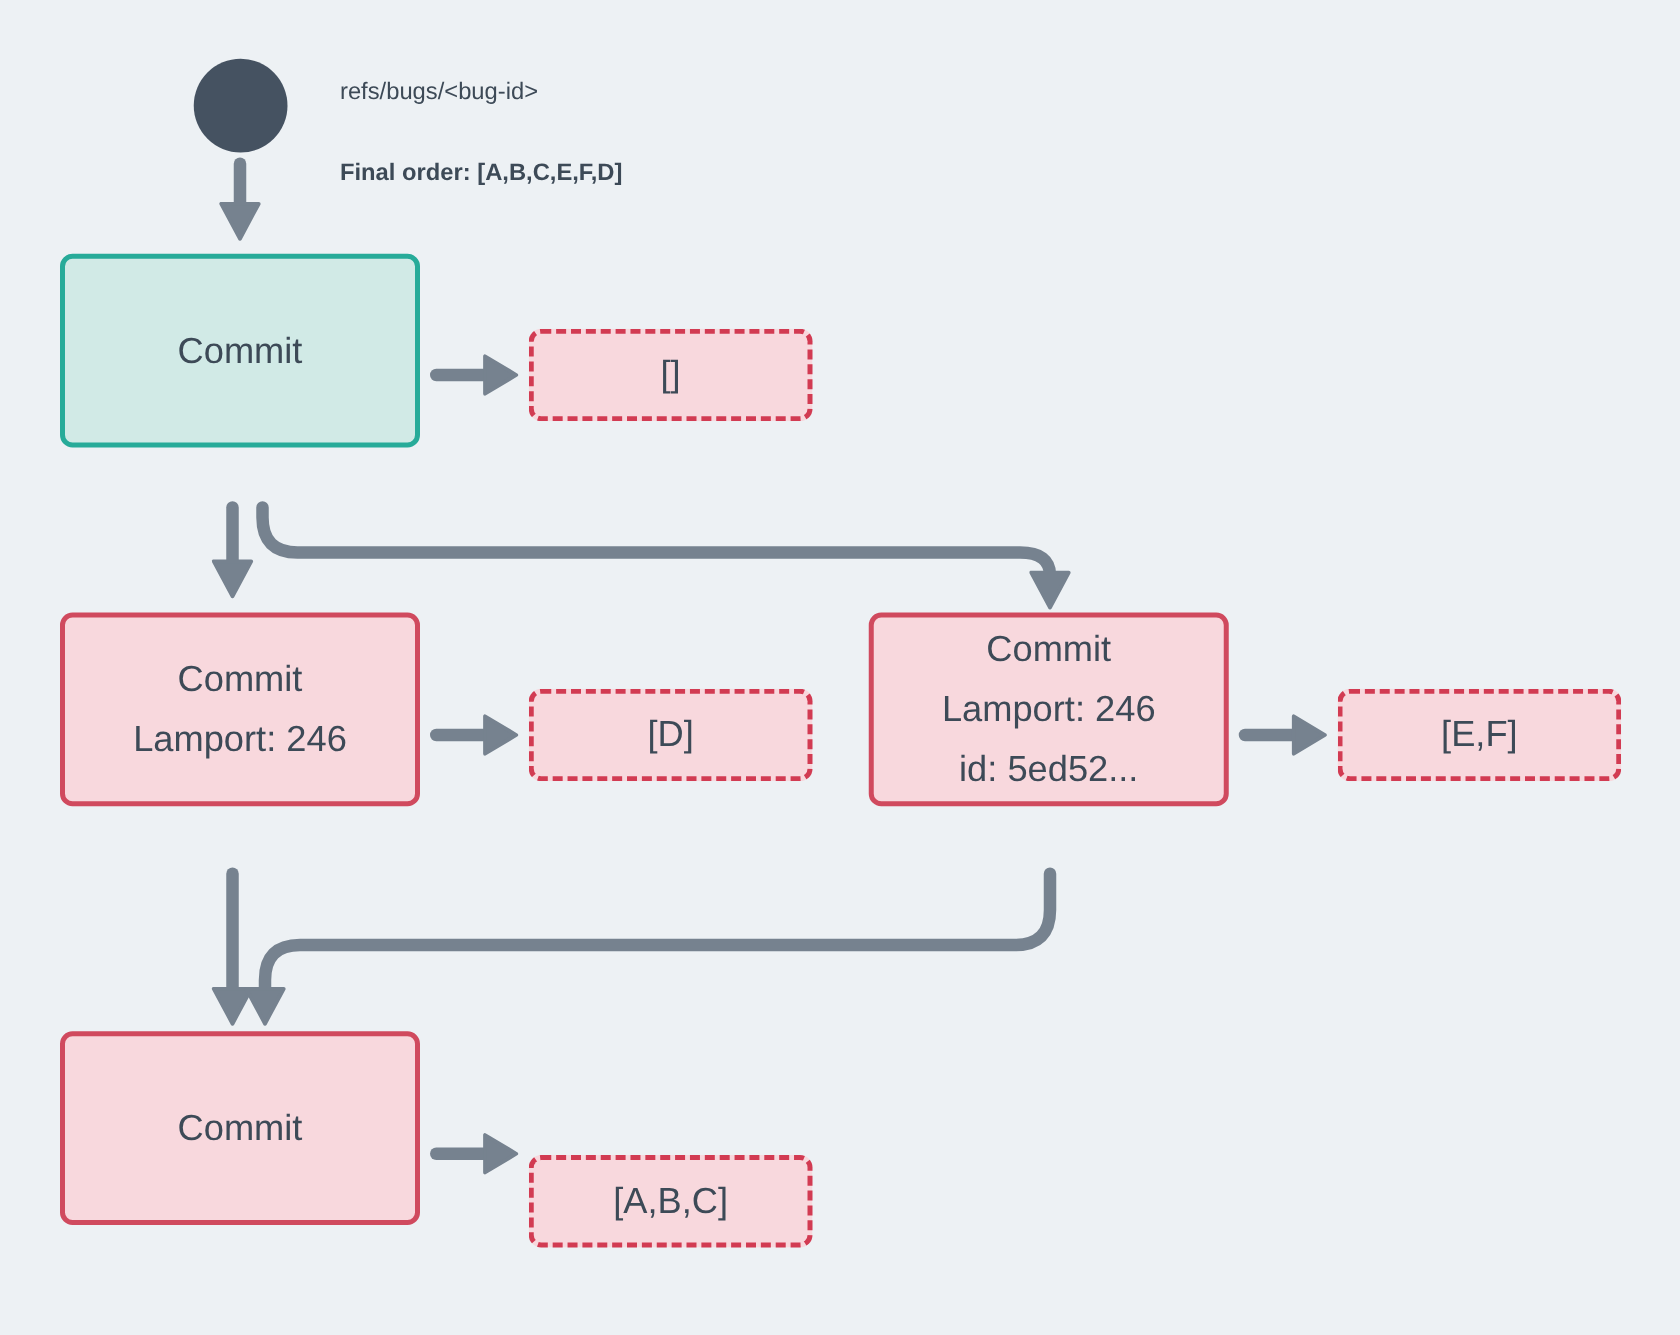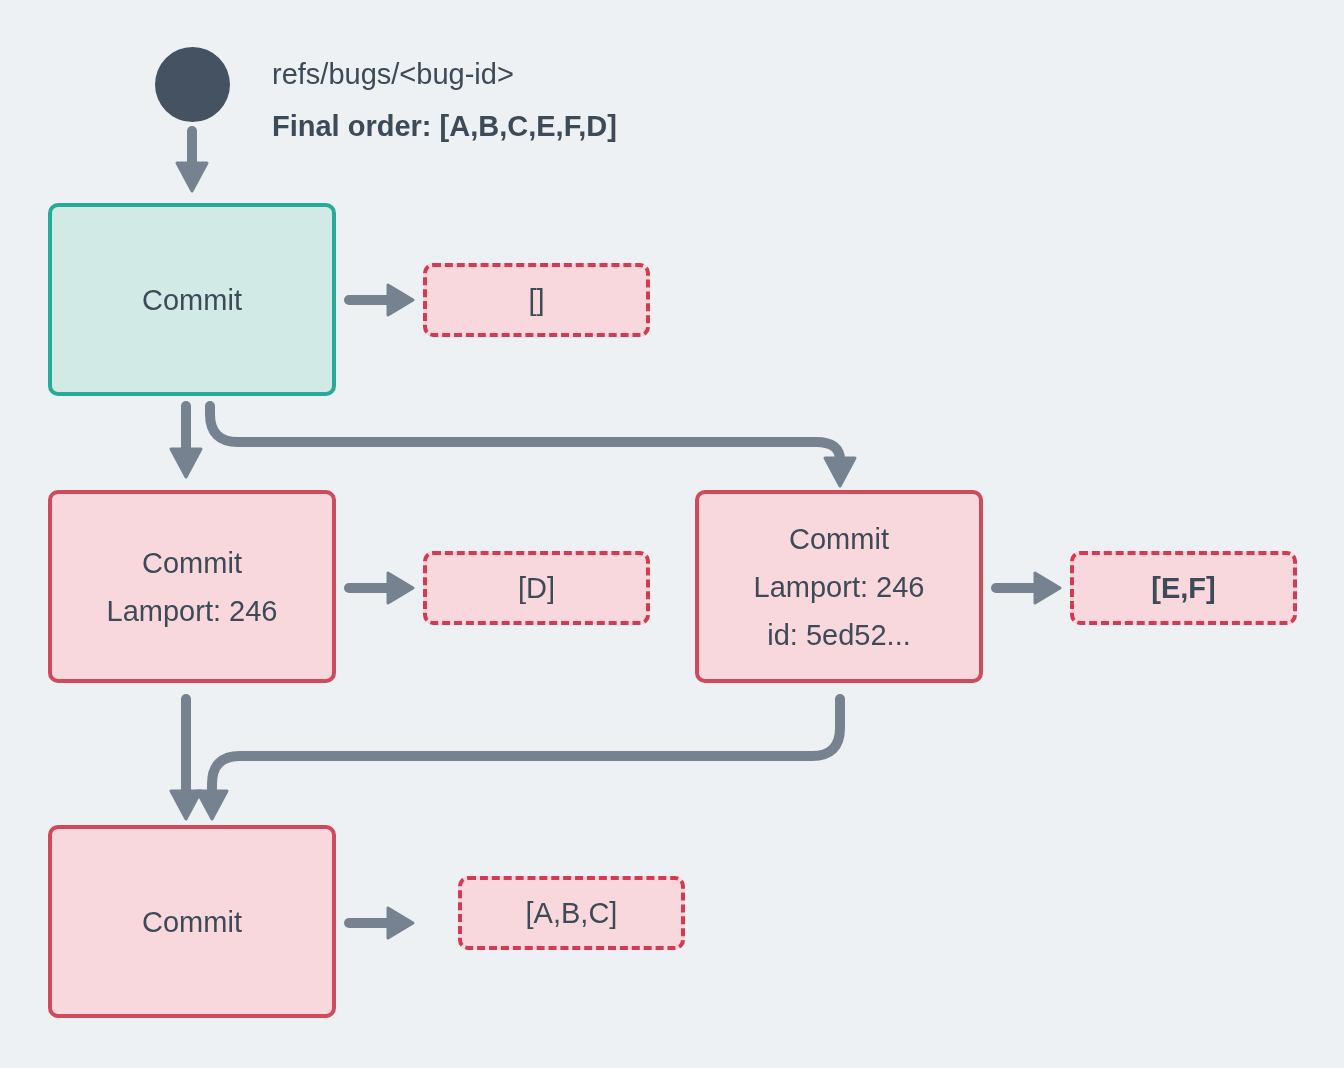--- a/index.html
+++ b/index.html
@@ -15,29 +15,29 @@
     position: absolute;
     left: 155px; top: 47px;
     width: 75px; height: 75px;
     border-radius: 50%;
     background: var(--node-circle, #455261);
   }
   .hdr {
     position: absolute;
     left: 272px;
     color: var(--text, #3d4a57);
-    font-size: 29px;
+    font-size: 19px;
     line-height: 36px;
     white-space: pre;
   }
   .hdr.ref-label   { top: 56px; }
-  .hdr.final-order { top: 108px; font-weight: bold; text-align: center; }
+  .hdr.final-order { top: 121px; font-weight: bold; text-align: center; }
   .commit {
     position: absolute;
-    width: 288px; height: 193px;
+    width: 288px; height: 155px;
     box-sizing: border-box;
     border: 4px solid;
     border-radius: 10px;
     display: flex;
     flex-direction: column;
     justify-content: center;
     align-items: center;
     font-size: 29px;
     line-height: 48px;
     color: var(--text, #3d4a57);
@@ -129,20 +129,20 @@
     <div>Commit</div>
     <div>Lamport: 246</div>
   </div>
   <div class="ops" style="left:423px; top:551px;">[D]</div>
 
   <div class="commit pink" style="left:695px; top:490px;">
     <div>Commit</div>
     <div>Lamport: 246</div>
     <div>id: 5ed52...</div>
   </div>
-  <div class="ops" style="left:1070px; top:551px;font-weight:bold;">[E,F]</div>
+  <div class="ops" style="left:1070px; top:551px;">[E,F]</div>
 
   <div class="commit pink" style="left:48px; top:825px;">
     <div>Commit</div>
   </div>
-  <div class="ops" style="left:423px; top:876px;margin-left:35px;">[A,B,C]</div>
+  <div class="ops" style="left:423px; top:924px;">[A,B,C]</div>
 
 </div>
 
 </body></html>

